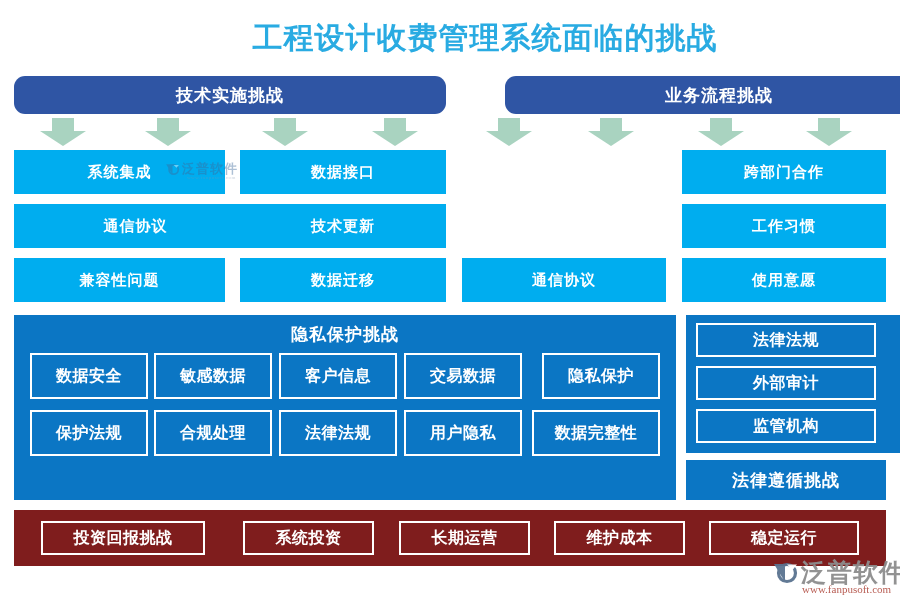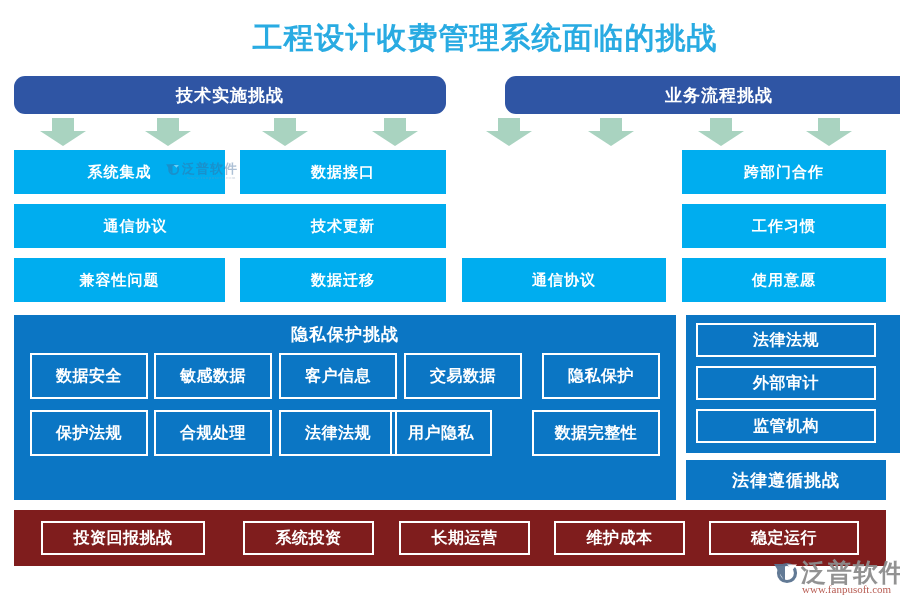--- a/index.html
+++ b/index.html
@@ -307,21 +307,21 @@
 
     <div class="priv-cell" style="left:16px;top:38px;width:118px">数据安全</div>
     <div class="priv-cell" style="left:140px;top:38px;width:118px">敏感数据</div>
     <div class="priv-cell" style="left:265px;top:38px;width:118px">客户信息</div>
     <div class="priv-cell" style="left:390px;top:38px;width:118px">交易数据</div>
     <div class="priv-cell" style="left:528px;top:38px;width:118px">隐私保护</div>
 
     <div class="priv-cell" style="left:16px;top:95px;width:118px">保护法规</div>
     <div class="priv-cell" style="left:140px;top:95px;width:118px">合规处理</div>
     <div class="priv-cell" style="left:265px;top:95px;width:118px">法律法规</div>
-    <div class="priv-cell" style="left:376px;top:95px;width:102px">用户隐私</div>
+    <div class="priv-cell" style="left:390px;top:95px;width:118px">用户隐私</div>
     <div class="priv-cell" style="left:518px;top:95px;width:128px">数据完整性</div>
   </div>
 
   <div id="legal-panel">
     <div class="legal-cell" style="top:8px">法律法规</div>
     <div class="legal-cell" style="top:51px">外部审计</div>
     <div class="legal-cell" style="top:94px">监管机构</div>
   </div>
   <div id="legal-footer">法律遵循挑战</div>
 

